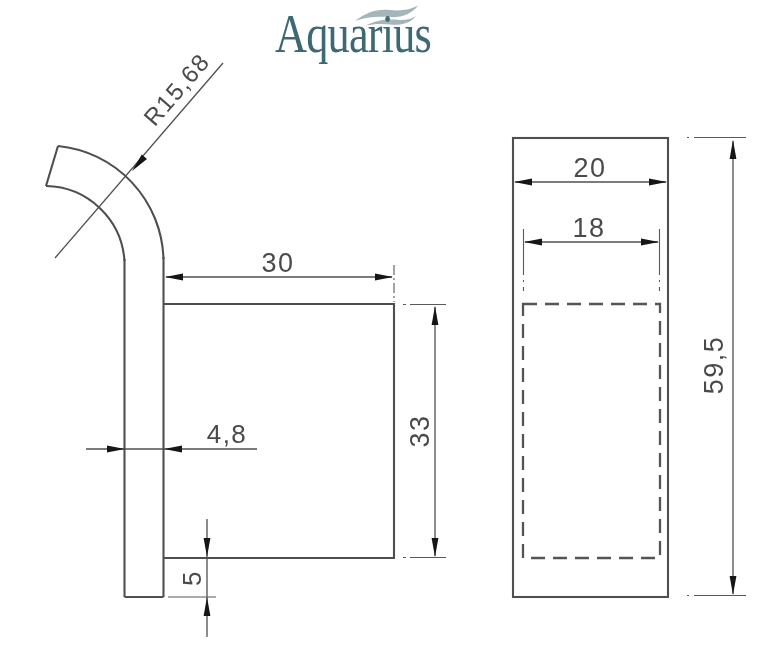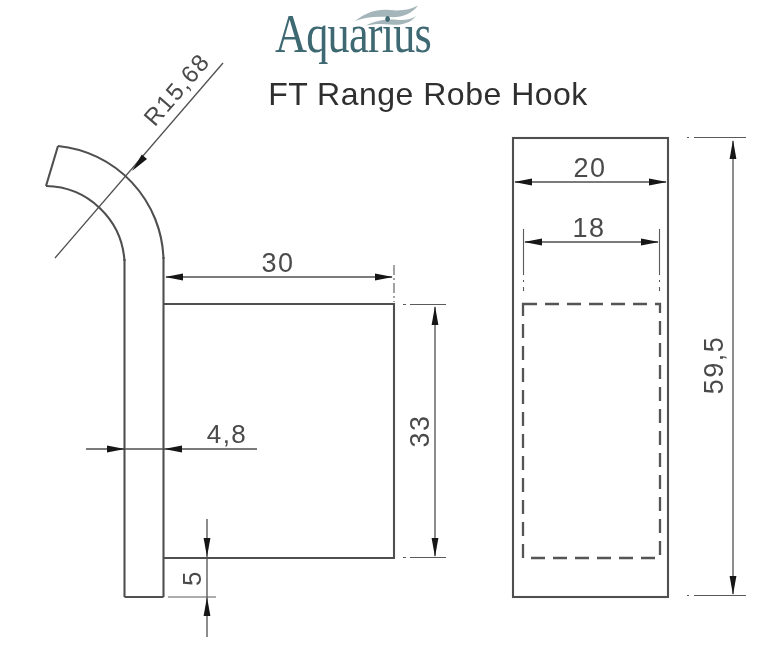--- a/index.html
+++ b/index.html
@@ -46,21 +46,20 @@
 </head>
 <body>
 
 <div id="page">
 
   <svg class="wave" width="66" height="24" viewBox="0 0 66 24">
     <path d="M1,17 C12,8 24,4.5 36,6 C47,7.3 57,5.5 64,1.5 C58,10 47,14 35,13 C22,12 10,13.5 1,17 Z" fill="#a5b6ba"></path>
     <path d="M12,21.5 C22,16 33,14.8 43,15.8 C51,16.5 58,15 62,12 C57,19 47,21.8 36,20.5 C27,19.5 19,20 12,21.5 Z" fill="#a5b6ba"></path>
   </svg>
   <div class="brand">Aquarius</div>
-  <div class="title">FT Range Robe Hook</div>
 
   <svg class="drawing" width="774" height="656" viewBox="0 0 774 656">
 
     <g>
 
       <path class="obj" d="M 143.5,259 A 117 117 0 0 0 38,146"></path>
       <path class="obj" d="M 104.5,261 A 80 80 0 0 0 26,186"></path>
       <path class="obj" d="M 38,146 L 26,186"></path>
       <path class="obj" d="M 104.5,259 L 104.5,597"></path>
       <path class="obj" d="M 143.5,257 L 143.5,597"></path>

